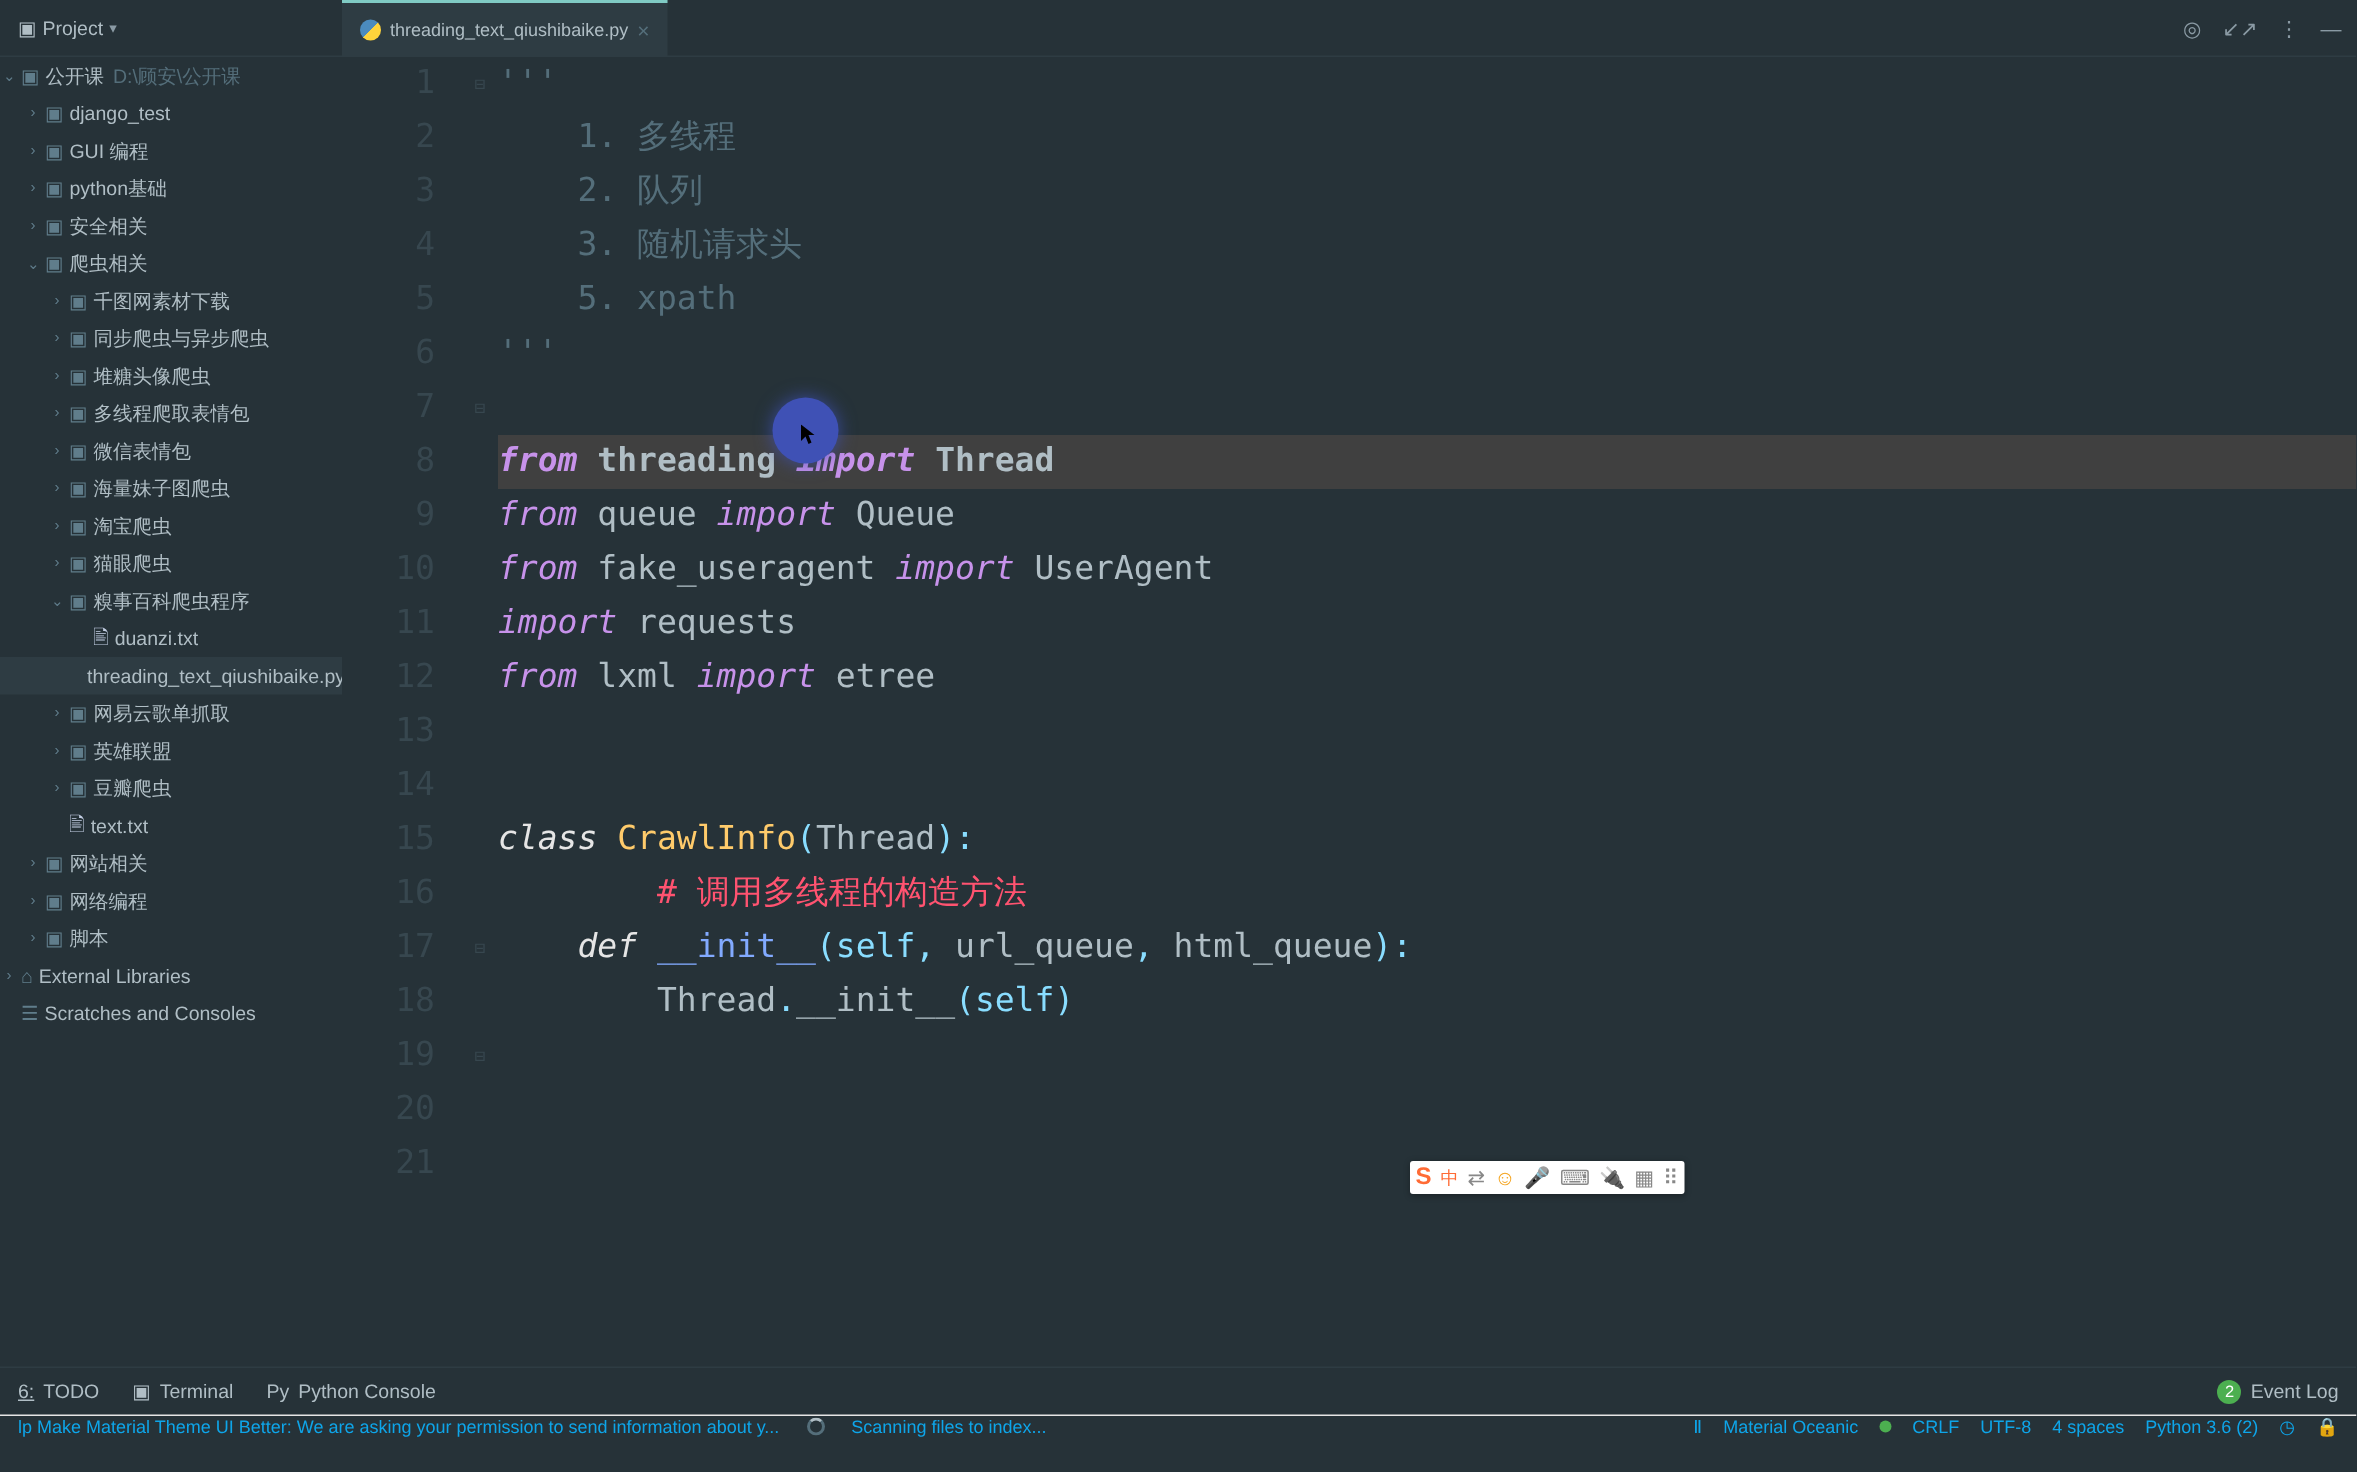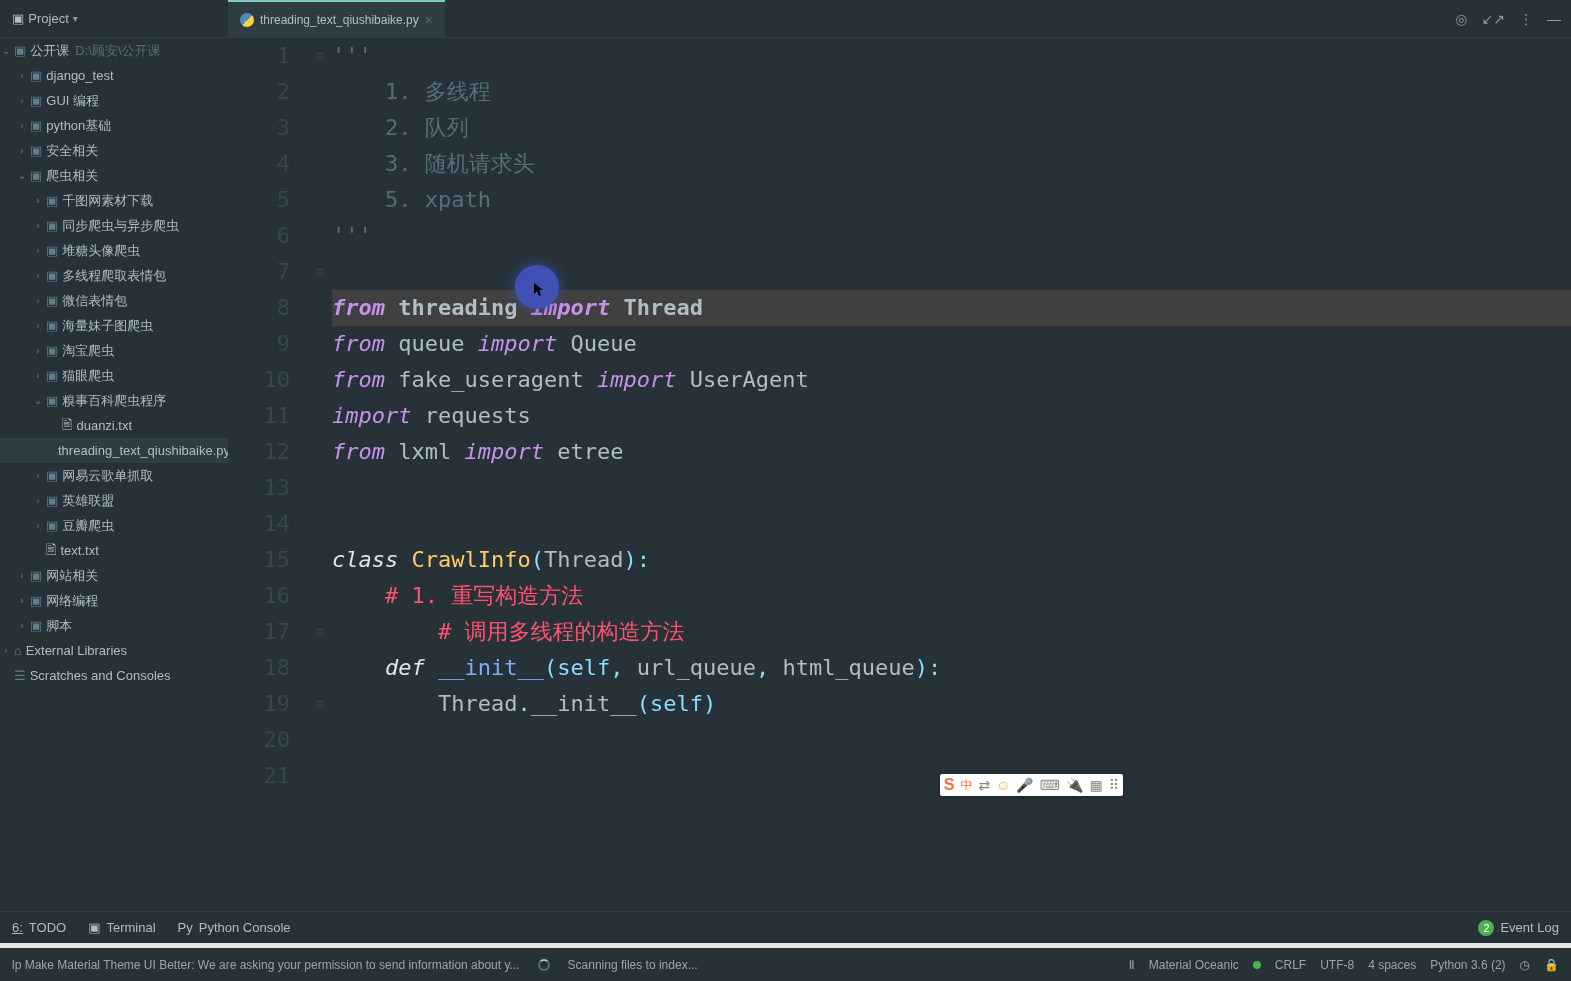--- a/index.html
+++ b/index.html
@@ -56,21 +56,21 @@
 .cursor-pointer { position:absolute; left:534px; top:283px; width:10px; height:14px; z-index:51; color:#000; }
 
 
 .bottom-tools { position:absolute; left:0; right:0; bottom:38px; height:32px; background:#263238; border-top:1px solid #2E3C43; display:flex; align-items:center; gap:22px; padding:0 12px; font-size:13px; }
 .tool-btn { display:flex; align-items:center; gap:6px; cursor:pointer; color:#B0BEC5; }
 .tool-btn .tool-icon { font-size:13px; }
 .event-log { margin-left:auto; display:flex; align-items:center; gap:6px; }
 .badge { background:#4CAF50; color:#fff; border-radius:50%; width:16px; height:16px; display:inline-flex; align-items:center; justify-content:center; font-size:11px; }
 
 
-.status-bar { position:absolute; left:0; right:0; bottom:0; height:38px; background:#263238; border-top:5px solid #e5e5e5; display:flex; align-items:center; padding:0 12px; font-size:12px; color:#a3a3a3; }
+.status-bar { position:absolute; left:0; right:0; bottom:0; height:38px; background:#263238; border-top:1px solid #e5e5e5; display:flex; align-items:flex-start; padding:0 12px; font-size:12px; color:#0ea5e9; }
 .status-left { display:flex; align-items:center; gap:18px; }
 .status-right { margin-left:auto; display:flex; align-items:center; gap:14px; }
 .dot-green { width:8px; height:8px; border-radius:50%; background:#4CAF50; display:inline-block; }
 .spinner { width:12px; height:12px; border:2px solid #546E7A; border-top-color:#B0BEC5; border-radius:50%; display:inline-block; }
 .lock { font-size:12px; }
 
 
 .ime { position:absolute; right:448px; bottom:185px; background:#fff; display:flex; align-items:center; height:22px; padding:0 4px; gap:6px; border-radius:2px; box-shadow:0 1px 4px rgba(0,0,0,0.3); }
 .ime span { font-size:14px; }
 .ime .s { color:#FF6B35; font-weight:bold; font-size:16px; }
@@ -299,21 +299,20 @@
       <div class="line"><span class="c-str">'''</span></div>
       <div class="line"></div>
       <div class="line hl-line"><span class="c-kw">from</span><span class="c-name"> threading </span><span class="c-kw">import</span><span class="c-name"> Thread</span></div>
       <div class="line"><span class="c-kw">from</span><span class="c-name"> queue </span><span class="c-kw">import</span><span class="c-name"> Queue</span></div>
       <div class="line"><span class="c-kw">from</span><span class="c-name"> fake_useragent </span><span class="c-kw">import</span><span class="c-name"> UserAgent</span></div>
       <div class="line"><span class="c-kw">import</span><span class="c-name"> requests</span></div>
       <div class="line"><span class="c-kw">from</span><span class="c-name"> lxml </span><span class="c-kw">import</span><span class="c-name"> etree</span></div>
       <div class="line"></div>
       <div class="line"></div>
       <div class="line"><span class="c-def">class </span><span class="c-class">CrawlInfo</span><span class="c-op">(</span><span class="c-name">Thread</span><span class="c-op">):</span></div>
-      <div class="line"><span>    </span><span class="c-comment"># 1. 重写构造方法</span></div>
       <div class="line"><span>        </span><span class="c-comment"># 调用多线程的构造方法</span></div>
       <div class="line"><span>    </span><span class="c-def">def </span><span class="c-fn">__init__</span><span class="c-op">(</span><span class="c-builtin">self</span><span class="c-op">, </span><span class="c-name">url_queue</span><span class="c-op">, </span><span class="c-name">html_queue</span><span class="c-op">):</span></div>
       <div class="line"><span>        </span><span class="c-name">Thread</span><span class="c-op">.</span><span class="c-name">__init__</span><span class="c-op">(</span><span class="c-builtin">self</span><span class="c-op">)</span></div>
     </div>
 </div>
 
 <div class="cursor-highlight"></div>
 <svg class="cursor-pointer" viewBox="0 0 10 14">
     <path d="M0 0 L0 11 L3 8 L5 13 L7 12 L5 7 L9 7 Z" fill="#000"></path>
   </svg>

